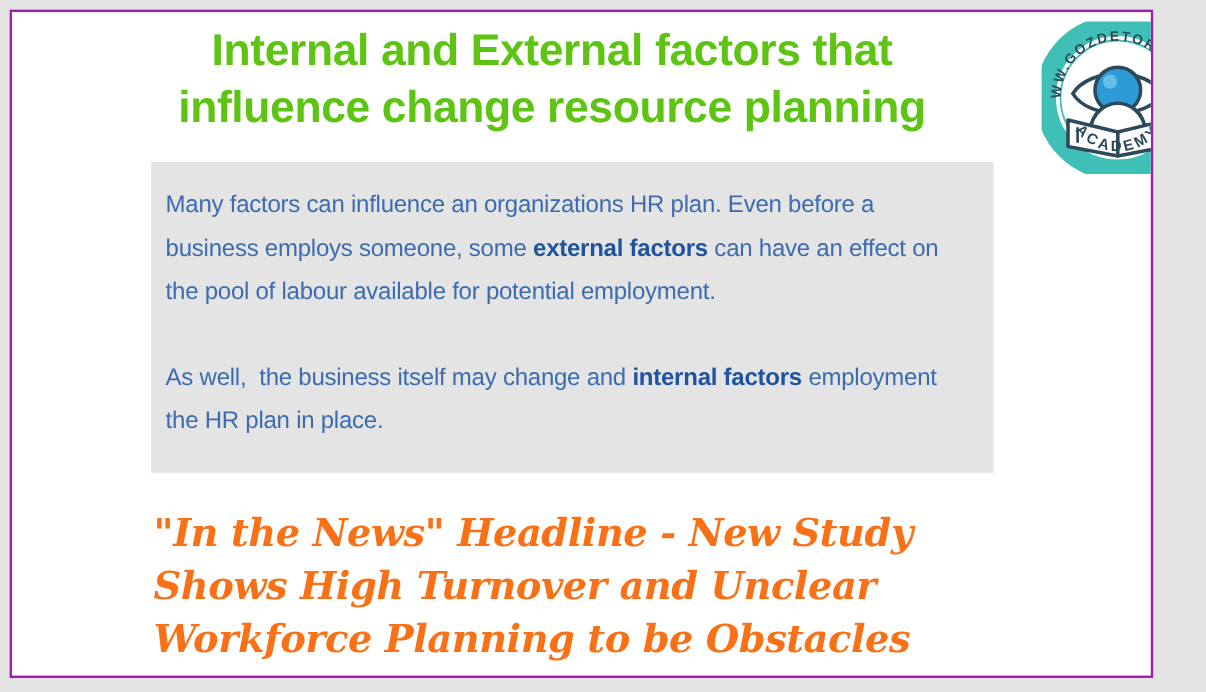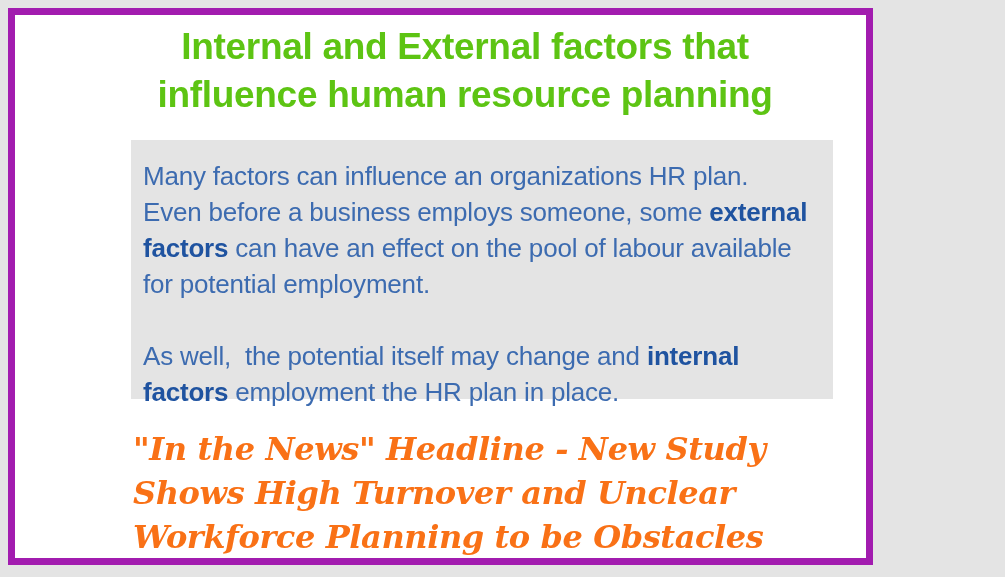--- a/index.html
+++ b/index.html
@@ -12,24 +12,24 @@
     height: 577px;
     overflow: hidden;
     font-family: "Liberation Sans", sans-serif;
   }
 
   
   .slide-frame {
     position: absolute;
     left: 8px;
     top: 8px;
-    width: 865px;
+    width: 953px;
     height: 557px;
     background: #ffffff;
-    border: 7px solid #a21caf;
+    border: 2px solid #a21caf;
     box-sizing: border-box;
     overflow: hidden;
   }
 
   
   .title-block {
     position: absolute;
     left: 60px;
     top: 8px;
     width: 780px;
@@ -62,21 +62,21 @@
     top: 125px;
     width: 702px;
     height: 259px;
     background: #e4e4e4;
     box-sizing: border-box;
     padding: 18px 20px 10px 12px;
   }
   .body-par {
     color: #3c6bb0;
     font-family: "Liberation Sans", sans-serif;
-    font-size: 26px;
+    font-size: 20px;
     line-height: 36px;
     letter-spacing: -0.2px;
     white-space: pre-wrap;
   }
   .body-par .em {
     color: #1f53a0;
     font-weight: bold;
   }
   .par-gap { height: 36px; }
 
@@ -98,21 +98,21 @@
     white-space: pre-wrap;
   }
 </style>
 </head>
 <body>
 
 <div class="slide-frame">
 
   <div class="title-block">
     <div class="title-line">Internal and External factors that</div>
-    <div class="title-line">influence human resource planning</div>
+    <div class="title-line">influence change resource planning</div>
   </div>
 
   <div class="logo">
     <svg width="127" height="127" viewBox="0 0 127 127">
       <defs>
         <path id="arcTop" d="M 16,63.5 A 47.5,47.5 0 0 1 111,63.5"></path>
         <path id="arcBot" d="M 19,63.5 A 44.5,44.5 0 0 0 108,63.5"></path>
       </defs>
 
       <circle cx="63.5" cy="63.5" r="58" fill="none" stroke="#3fbfb5" stroke-width="22"></circle>
@@ -137,20 +137,20 @@
       </text>
       <text font-family="'Liberation Sans', sans-serif" font-size="12.5" font-weight="bold" fill="#2d4a5c" letter-spacing="2.6">
         <textPath href="#arcBot" startOffset="50%" text-anchor="middle">ACADEMY</textPath>
       </text>
     </svg>
   </div>
 
   <div class="body-box">
     <div class="body-par"><span>Many factors can influence an organizations HR plan. Even before a business employs someone, some </span><span class="em">external factors</span><span> can have an effect on the pool of labour available for potential employment.</span></div>
     <div class="par-gap"></div>
-    <div class="body-par"><span>As well,  the potential itself may change and </span><span class="em">internal factors</span><span> employment the HR plan in place.</span></div>
+    <div class="body-par"><span>As well,  the business itself may change and </span><span class="em">internal factors</span><span> employment the HR plan in place.</span></div>
   </div>
 
   <div class="news-block">
     <div class="news-text">"In the News" Headline - New Study Shows High Turnover and Unclear Workforce Planning to be Obstacles</div>
   </div>
 
 </div>
 
 </body></html>

